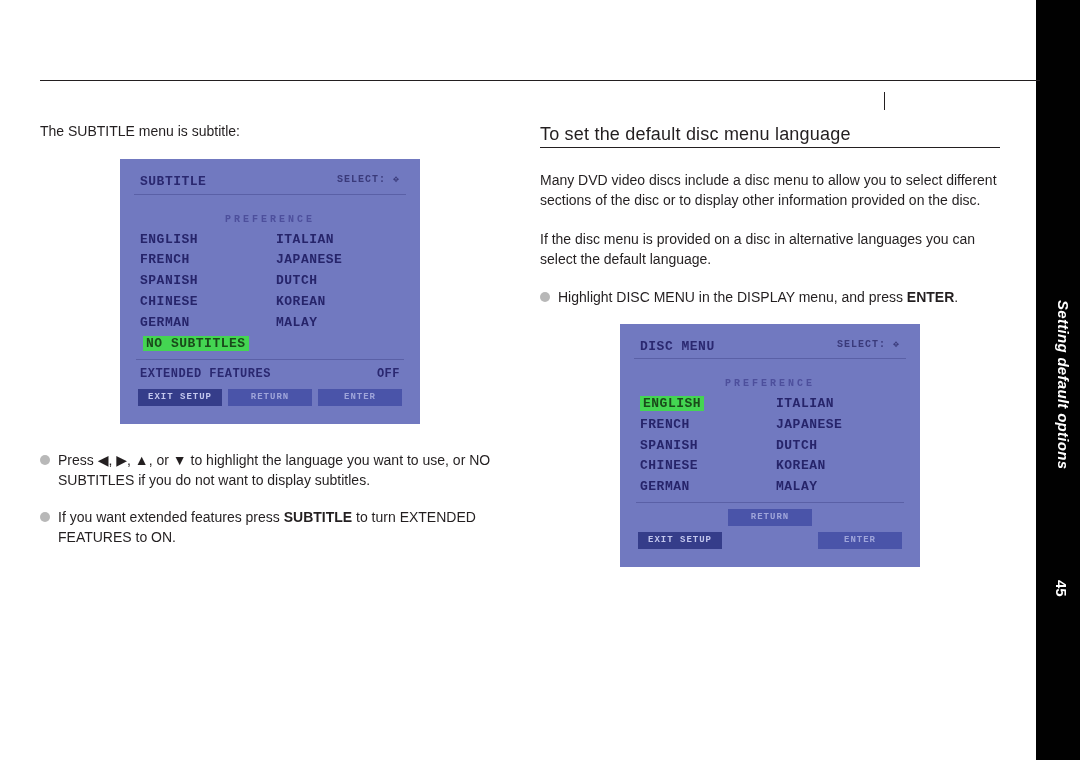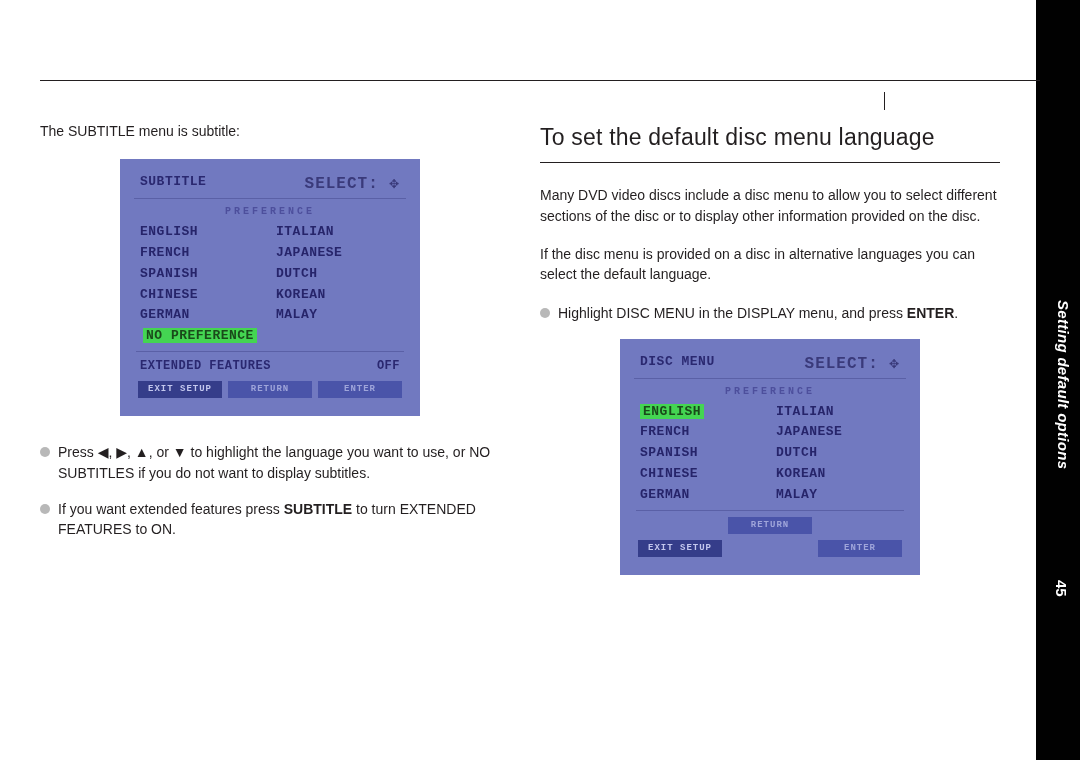--- a/index.html
+++ b/index.html
@@ -52,43 +52,42 @@
   }
   .cols {
     display: flex;
     gap: 40px;
   }
   .col { width: 460px; font-size: 14px; line-height: 1.45; }
   .para { margin-bottom: 18px; }
   .bullet { display:flex; margin-bottom:16px; }
   .bullet .dot { width:10px; height:10px; border-radius:50%; background:#b8b8b8; margin:5px 8px 0 0; flex:0 0 10px; }
   .h2 {
-    font-size: 23px;
+    font-size: 18px;
     font-weight: normal;
     letter-spacing: 0.2px;
-    margin-bottom: 8px;
   }
   .h2line { border-top:1px solid #231f20; margin-bottom:22px; }
   strong { font-weight: bold; }
 
   
   .osd-wrap { display:flex; justify-content:center; margin: 12px 0 26px; }
   .osd {
     width: 300px;
     padding: 14px 14px 18px;
     background: #7179c0;
     font-family: "Courier New", monospace;
     font-weight: bold;
     font-size: 13px;
     color: #26246a;
     letter-spacing: 0.5px;
   }
   .osd .titlebar { display:flex; justify-content:space-between; font-size:13px; color:#2a2870; margin-bottom:2px; padding:0 6px;}
-  .osd .titlebar .sel { font-size:16px; color:#3a3a7a; letter-spacing:1px;}
-  .osd .pref { text-align:center; font-size:10px; letter-spacing:3px; color:#4d4f9c; margin-bottom:2px; border-top:1px solid #5a60a6; padding-top:6px;}
+  .osd .titlebar .sel { font-size:10px; color:#3a3a7a; letter-spacing:1px;}
+  .osd .pref { text-align:center; font-size:10px; letter-spacing:3px; color:#4d4f9c; margin-bottom:2px; border-top:1px solid #5a60a6; padding-top:18px;}
   .osd .grid { display:flex; }
   .osd .gcol { flex:1; }
   .osd .row { padding:1px 6px; white-space:pre; }
   .osd .hi { background:#44d552; color:#1a4a1a; margin:1px 3px; padding:0 3px; }
   .osd .fullrow { padding:1px 6px; }
   .osd .sep { border-top:1px solid #5a60a6; margin:4px 2px; }
   .osd .ext { display:flex; justify-content:space-between; padding:2px 6px 4px; font-size:12px; color:#2a2870;}
   .osd .btnrow { display:flex; justify-content:space-between; padding:2px 4px 0; gap:6px;align-items:flex-end;}
   .osd .btn { flex:1; background:#4a54a9; color:#9fa5da; text-align:center; font-size:9px; padding:2px 0; letter-spacing:1px;}
   .osd .btn.on { background:#353d8a; color:#c4c8ee; }
@@ -130,21 +129,21 @@
               <div class="row">GERMAN</div>
             </div>
             <div class="gcol">
               <div class="row">ITALIAN</div>
               <div class="row">JAPANESE</div>
               <div class="row">DUTCH</div>
               <div class="row">KOREAN</div>
               <div class="row">MALAY</div>
             </div>
           </div>
-          <div class="fullrow"><span class="hi">NO PREFERENCE</span></div>
+          <div class="fullrow"><span class="hi">NO SUBTITLES</span></div>
           <div class="sep"></div>
           <div class="ext">
             <span>EXTENDED FEATURES</span>
             <span>OFF</span>
           </div>
           <div class="btnrow">
             <div class="btn on">EXIT SETUP</div>
             <div class="btn">RETURN</div>
             <div class="btn">ENTER</div>
           </div>

